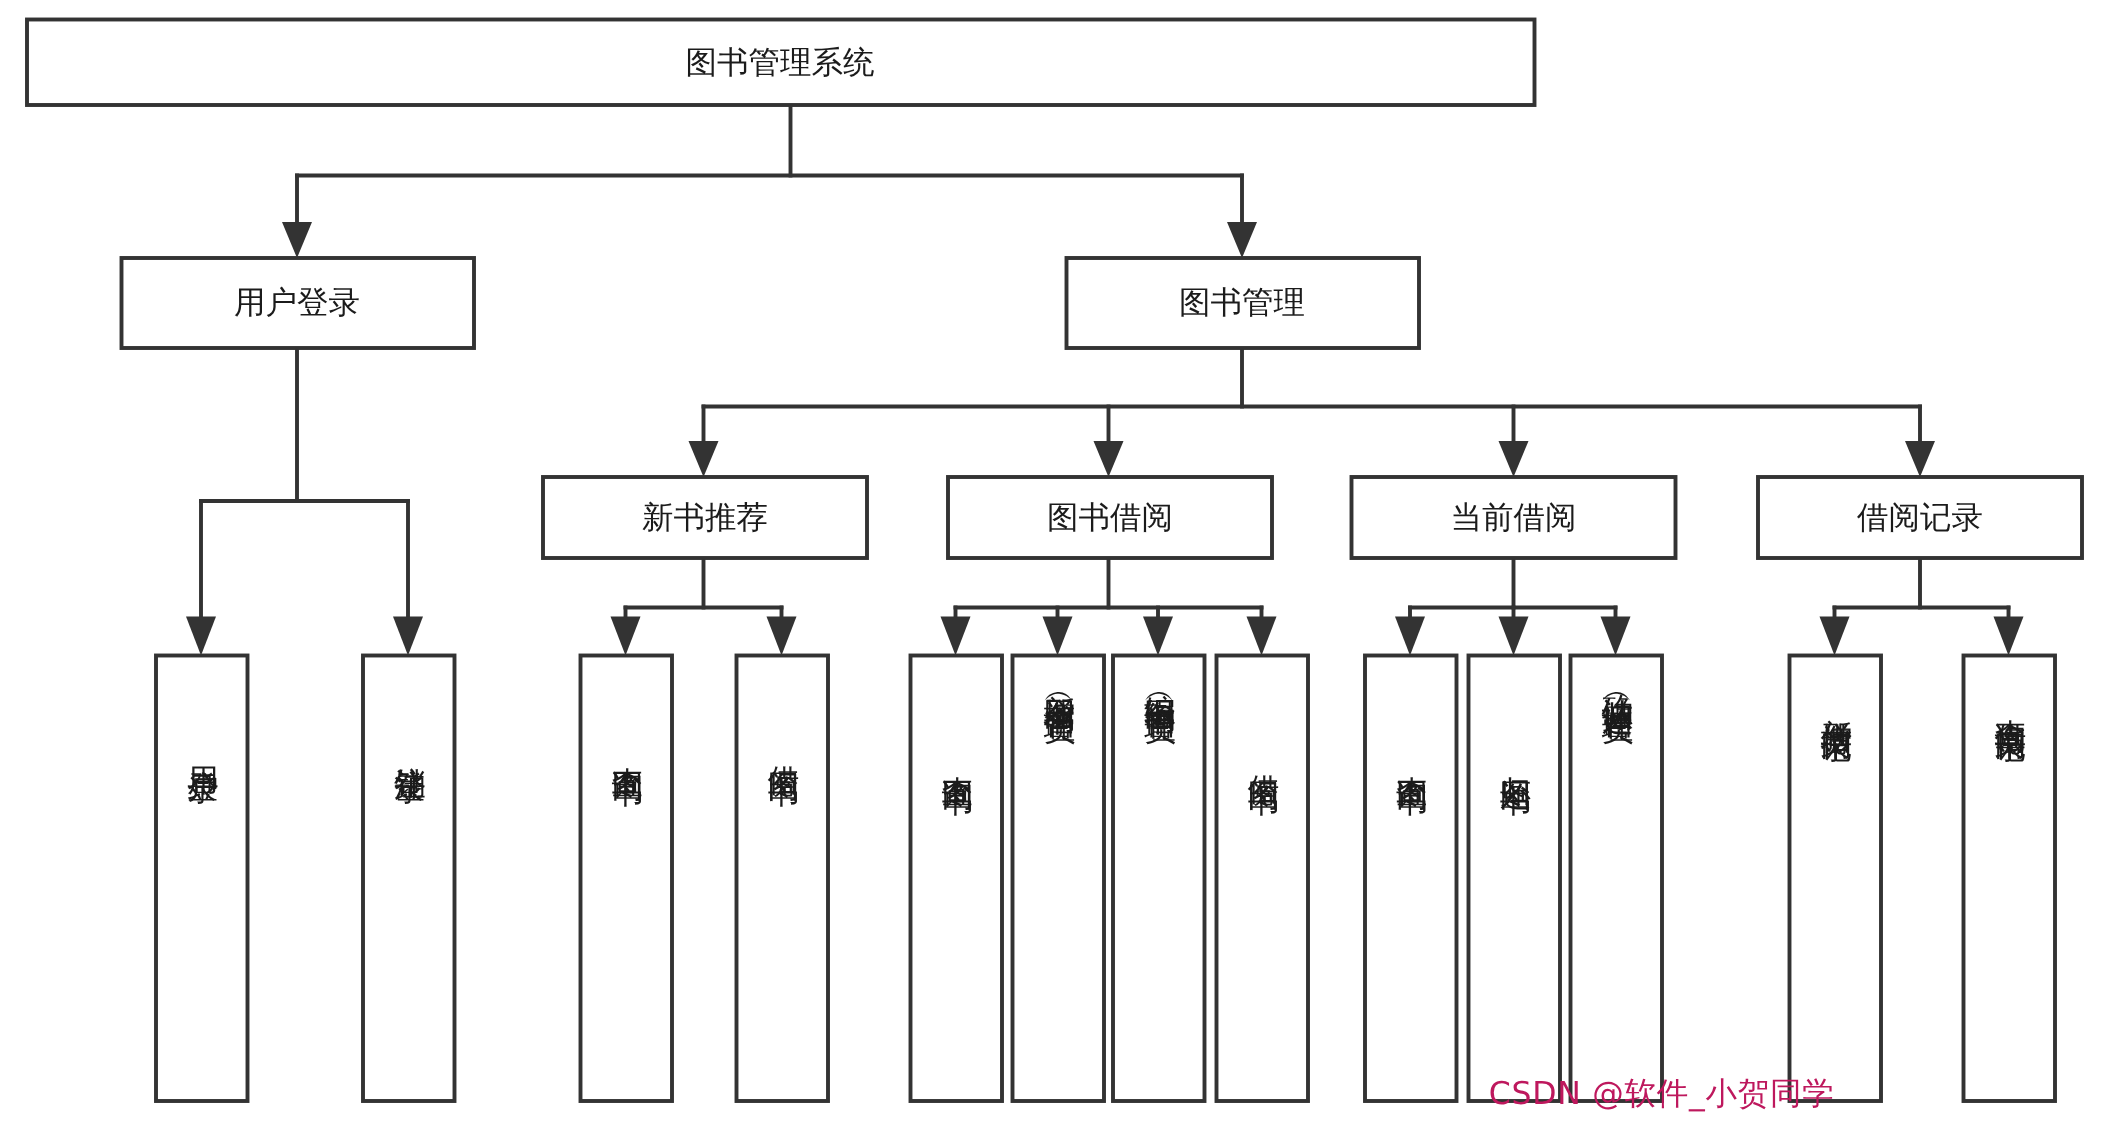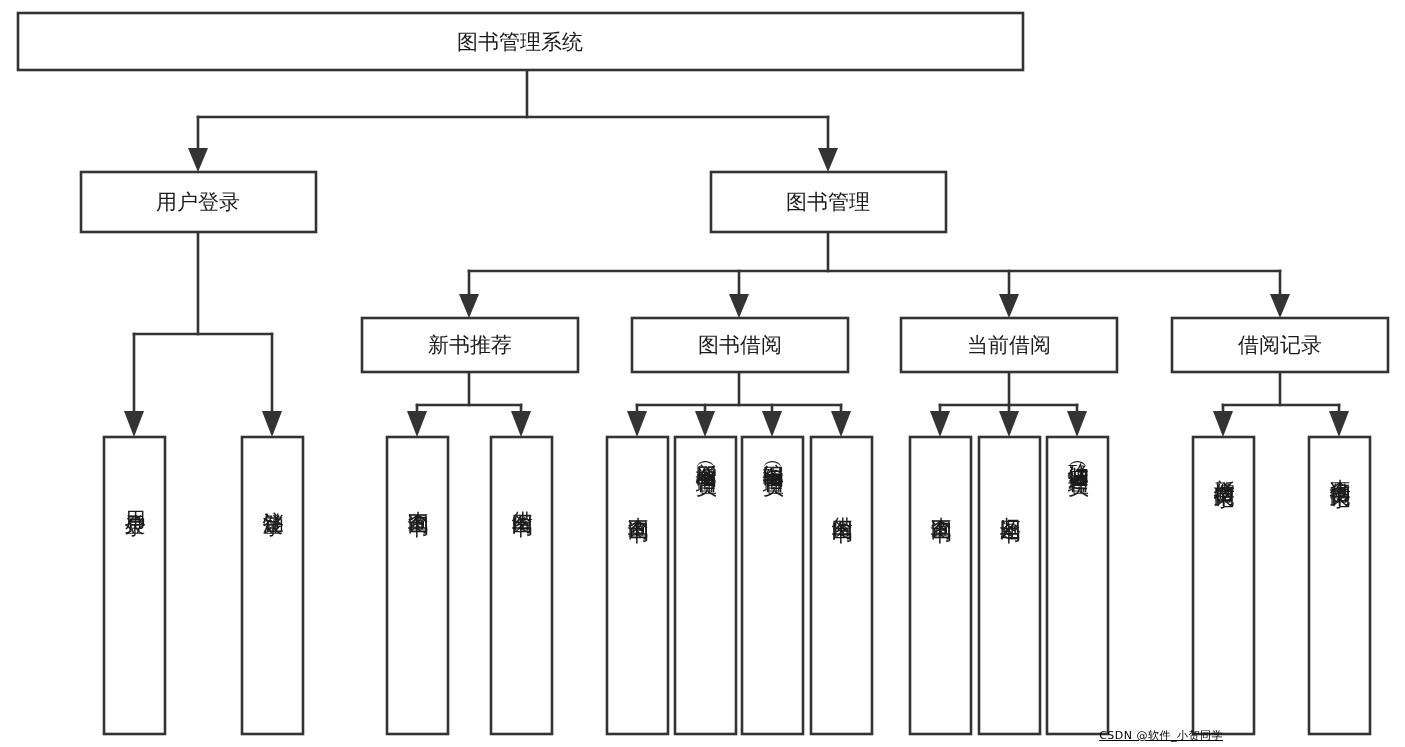--- a/index.html
+++ b/index.html
@@ -62,25 +62,24 @@
     line-height: 1.32;
     color: #1b1b1b;
     letter-spacing: 2px;
     white-space: nowrap;
   }
   .watermark {
     position: absolute;
     right: 8px;
     bottom: 4px;
     font-family: "DejaVu Sans", "Liberation Sans", sans-serif;
-    font-size: 11px;
-    color: #000000;
+    font-size: 21px;
+    color: #be185d;
     white-space: nowrap;
     letter-spacing: 0.5px;
-    text-decoration: underline;
   }
 </style>
 </head>
 <body>
 
 <div id="diagram-root">
 
   <svg class="diagram" viewBox="0 0 1405 747">
 
     <g>

